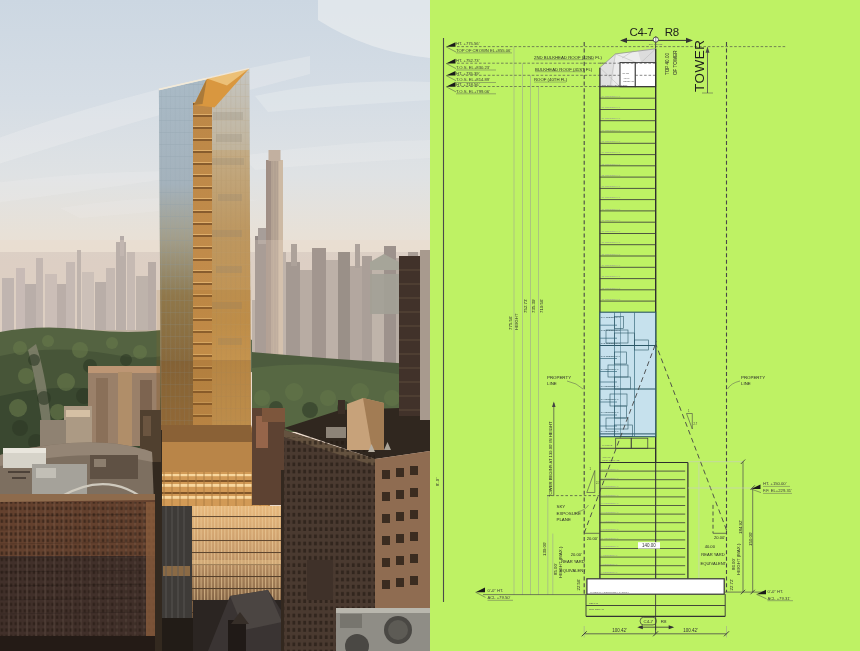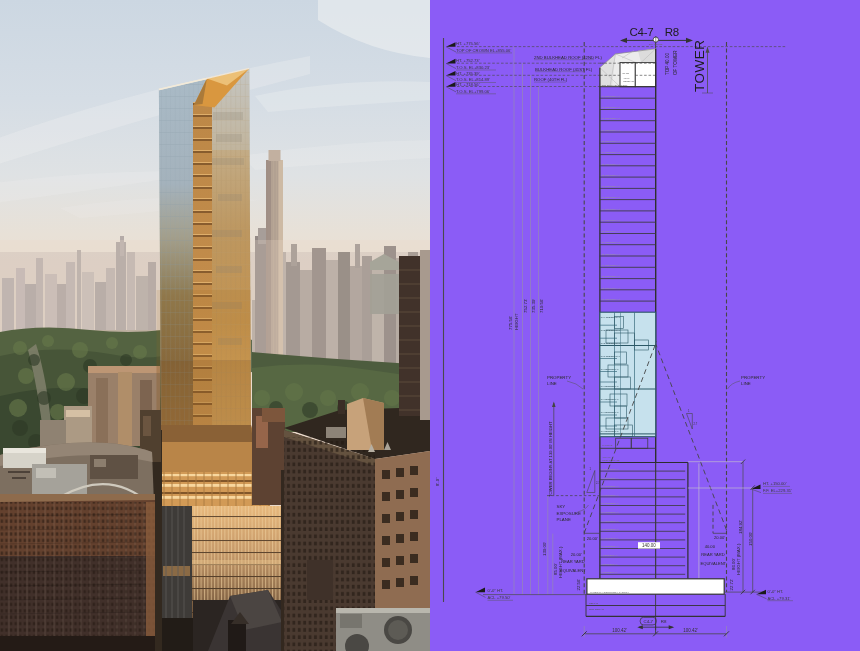--- a/index.html
+++ b/index.html
@@ -1,15 +1,15 @@
 <!DOCTYPE html>
 <html><head><meta charset="utf-8"><style>
 html,body{margin:0;padding:0;background:#fff;width:860px;height:651px;overflow:hidden}
 *{font-family:"Liberation Sans",sans-serif}
-#wrap{position:relative;width:860px;height:651px;background:#8b5cf6}
+#wrap{position:relative;width:860px;height:651px;background:#bef264}
 #photo{position:absolute;left:0;top:0}
 #diag{position:absolute;left:430px;top:0}
 </style></head>
 <body>
 <div id="wrap">
 <svg id="photo" width="430" height="651" viewBox="0 0 430 651">
 <defs>
 <linearGradient id="sky" x1="0" y1="0" x2="0" y2="1">
 <stop offset="0" stop-color="#ccd7e2"></stop>
           <stop offset="0.15" stop-color="#d5dde5"></stop>

